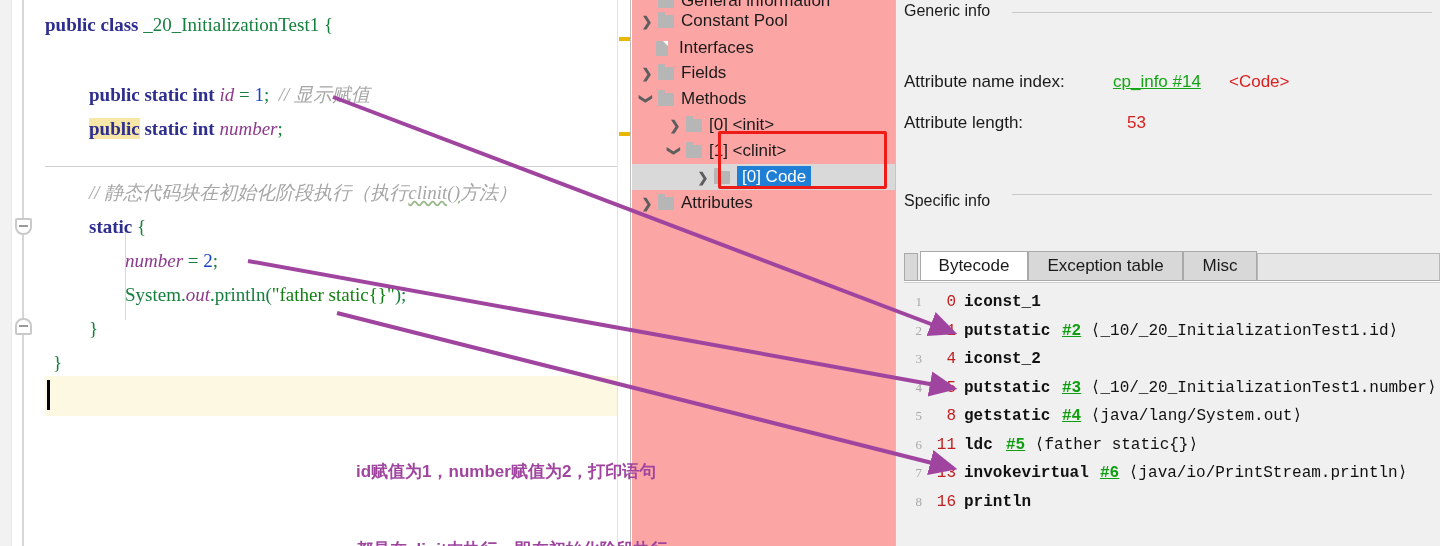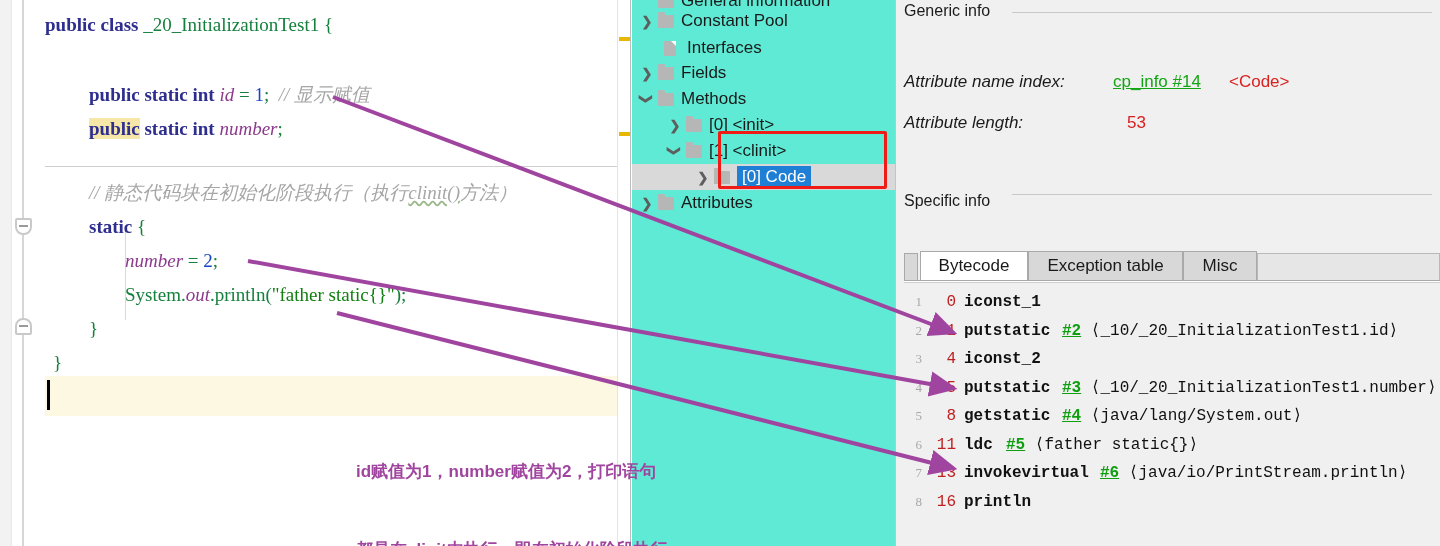--- a/index.html
+++ b/index.html
@@ -82,21 +82,21 @@
     position: absolute; left: 1px; width: 13px; height: 4px; background: #e8b800;
   }
   #editor-vdivider {
     position: absolute; left: 630px; top: 0; width: 1px; height: 546px;
     background: #bdbdbd;
   }
 
   
   #tree {
     position: absolute; left: 632px; top: 0; width: 264px; height: 546px;
-    background: #5eead4; font-size: 17px; color: #1a1a1a;
+    background: #fca5a5; font-size: 17px; color: #1a1a1a;
   }
   .tree-row {
     position: absolute; left: 0; right: 0; height: 26px;
     display: flex; align-items: center; white-space: nowrap;
   }
   .tree-row.band { background: #d9d9d9; }
   .twisty {
     width: 22px; height: 26px; flex: 0 0 22px;
     display: flex; align-items: center; justify-content: center;
     color: #5e5e5e; font-size: 13px; font-weight: bold;
@@ -136,21 +136,21 @@
     background: #f0f0f0;
   }
   .section-title {
     position: absolute; font-size: 16px; color: #1a1a1a;
     font-family: "Liberation Sans", sans-serif; white-space: nowrap;
   }
   .section-rule {
     position: absolute; height: 1px; background: #c9c9c9;
   }
   .gi-label {
-    position: absolute; font-size: 17px; color: #1a1a1a; white-space: nowrap; font-style: italic;
+    position: absolute; font-size: 17px; color: #1a1a1a; white-space: nowrap;
   }
   .gi-link {
     position: absolute; font-size: 17px; color: #13a513;
     text-decoration: underline; white-space: nowrap; cursor: pointer;
   }
   .gi-red {
     position: absolute; font-size: 17px; color: #d92020; white-space: nowrap;
   }
 
   #tabstrip {
@@ -274,21 +274,21 @@
         <div class="tree-row" style="top: -12px; padding-left: 4px;">
           <span class="twisty none"></span>
           <span class="folder"></span>
           <span class="tree-label">General information</span>
         </div>
         <div class="tree-row" style="top: 8px; padding-left: 4px;">
           <span class="twisty">❯</span>
           <span class="folder"></span>
           <span class="tree-label">Constant Pool</span>
         </div>
-        <div class="tree-row" style="top: 35px; padding-left: 8px;">
+        <div class="tree-row" style="top: 35px; padding-left: 0;">
           <span class="twisty none"></span>
           <span class="fileicon"></span>
           <span class="tree-label">Interfaces</span>
         </div>
         <div class="tree-row" style="top: 60px; padding-left: 4px;">
           <span class="twisty">❯</span>
           <span class="folder"></span>
           <span class="tree-label">Fields</span>
         </div>
         <div class="tree-row" style="top: 86px; padding-left: 4px;">

